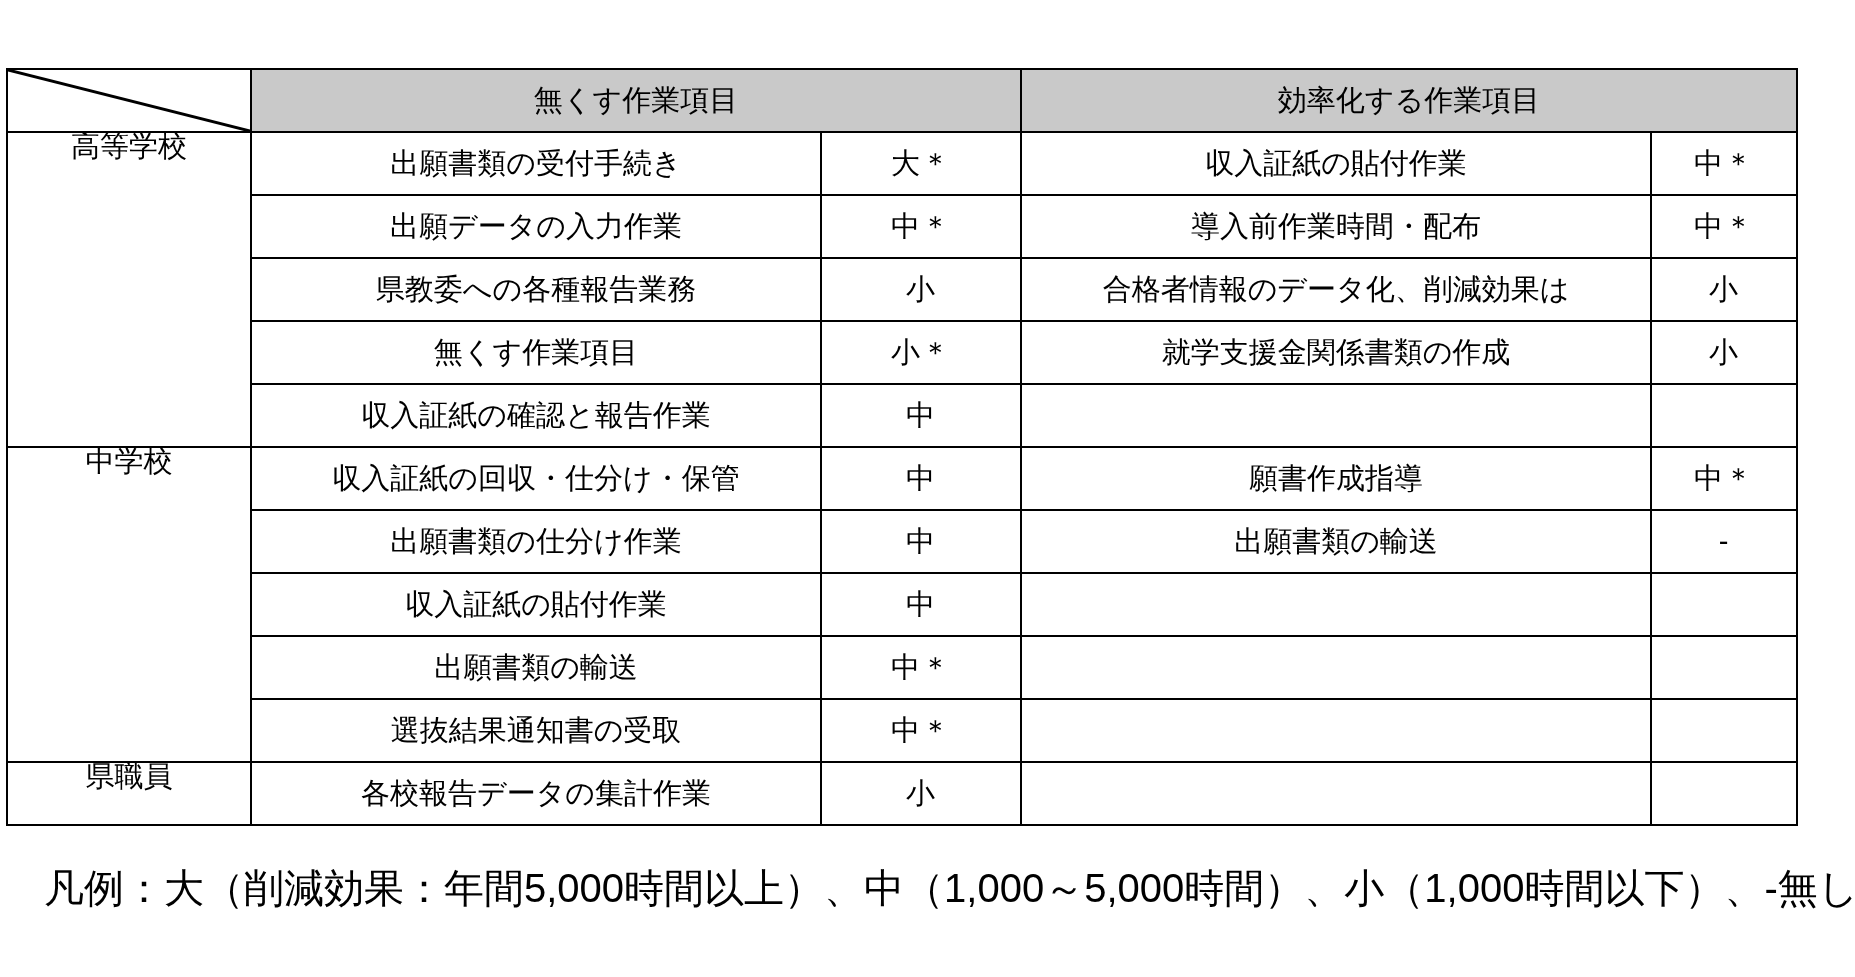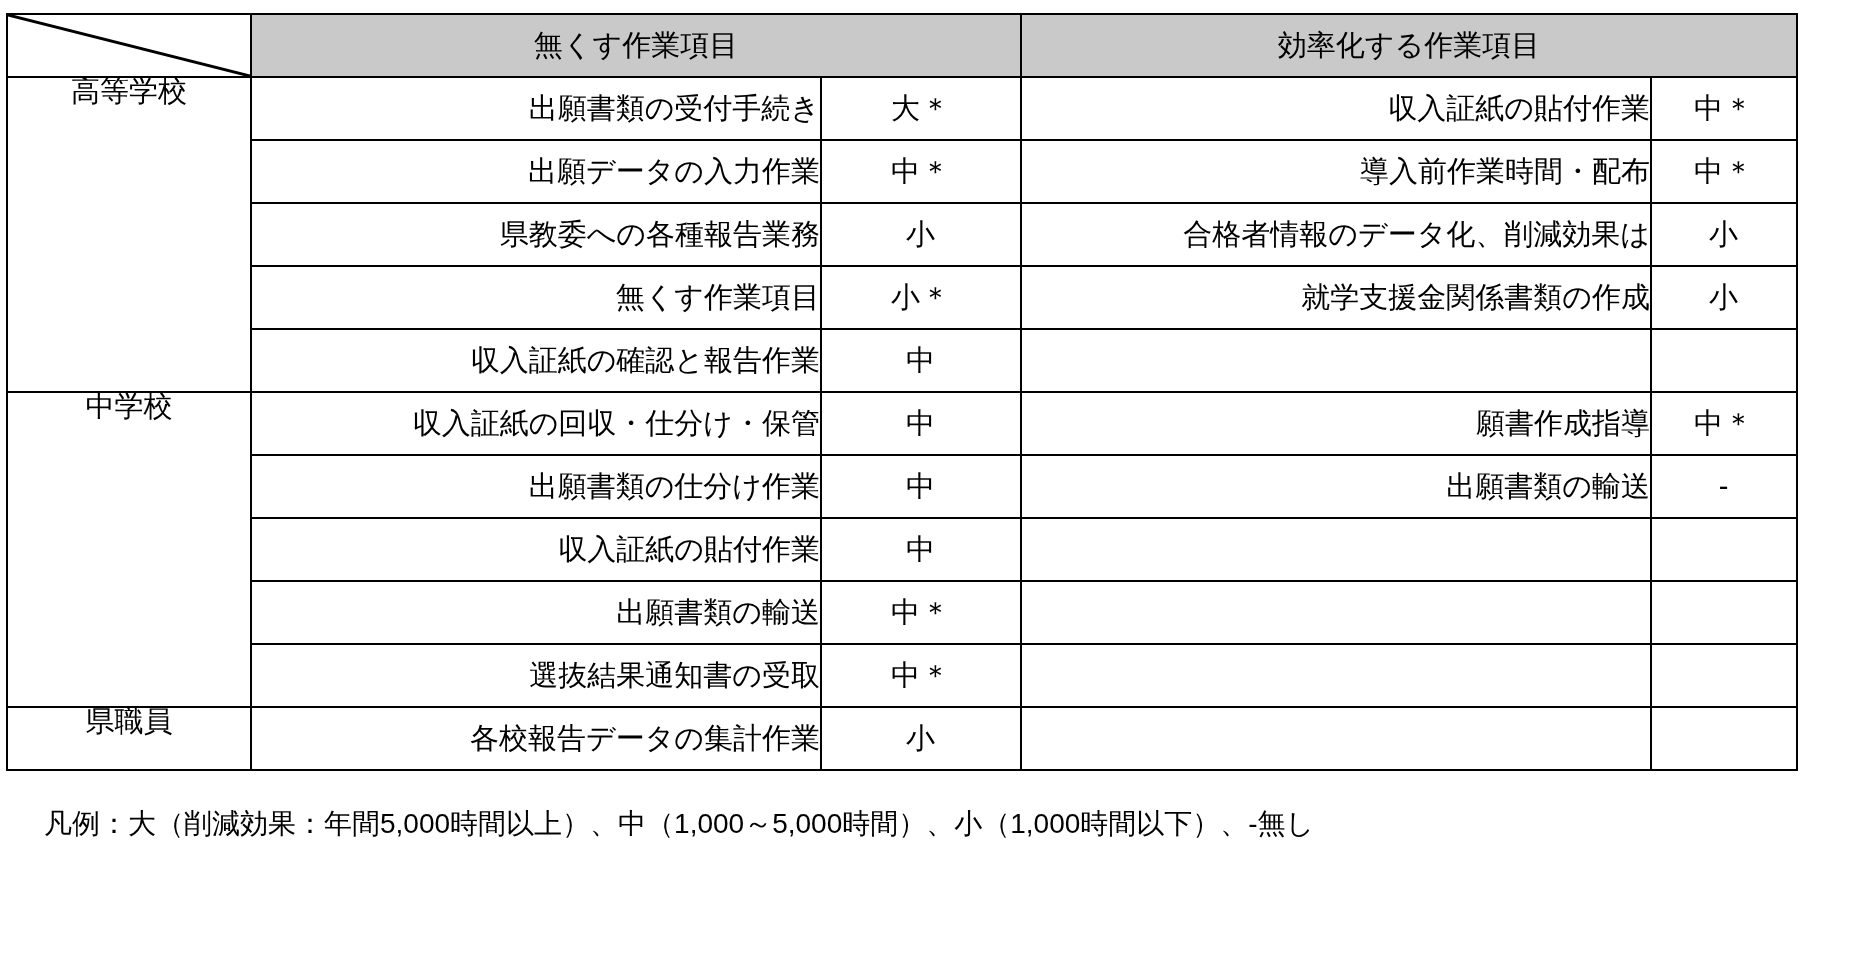--- a/index.html
+++ b/index.html
@@ -12,21 +12,22 @@
     height: 977px;
     font-family: "Liberation Sans", "DejaVu Sans", sans-serif;
     color: #000000;
     overflow: hidden;
   }
   #page {
     position: relative;
     width: 1855px;
     height: 722px;
     box-sizing: border-box;
-    padding: 13px 0 0 0;
+    padding: 24px 0 0 0;
+    margin-top: 44px;
   }
   table.work-table {
     border-collapse: collapse;
     table-layout: fixed;
     width: 1790px;
     margin: 0 0 0 6px;
   }
   table.work-table td, table.work-table th {
     border: 2px solid #000000;
     padding: 0;
@@ -62,35 +63,36 @@
     width: 100%; height: 100%;
   }
   td.cat {
     text-align: center;
     vertical-align: top;
     padding-top: 9px;
     font-size: 29px;
     font-family: Liberation Mono, monospace;
   }
   td.task {
-    text-align: right;
+    text-align: center;
     padding-left: 14px;
     vertical-align: middle;
   }
   td.eff {
     text-align: center;
     vertical-align: middle;
     letter-spacing: 1px;
   }
   td.empty { }
 
   .notes {
     margin: 30px 0 0 44px;
-    font-size: 28px;
+    font-size: 40px;
     line-height: 1.62;
+    text-align: right;
   }
   .notes .note-line { white-space: nowrap; }
   .notes .note-star { margin-top: 22px; }
 </style>
 </head>
 <body>
 
 <div id="page">
 
   <table class="work-table">

